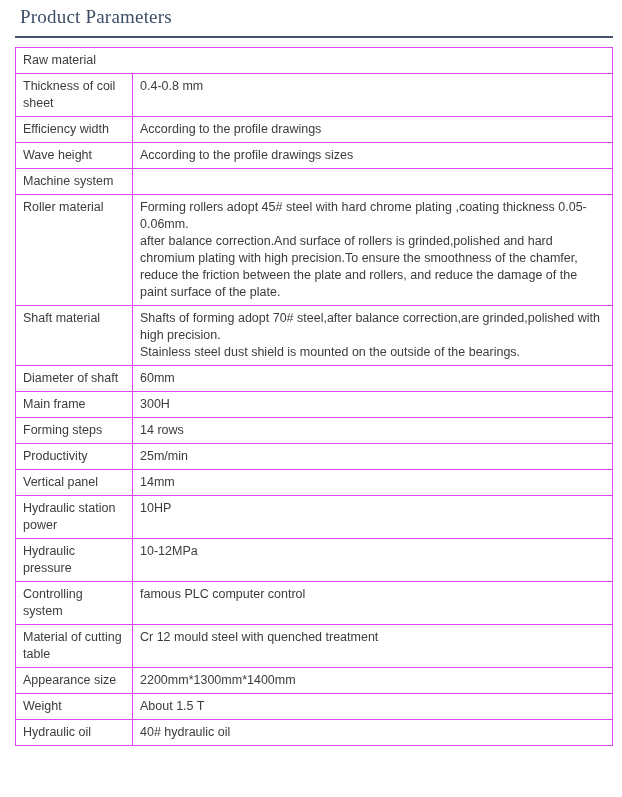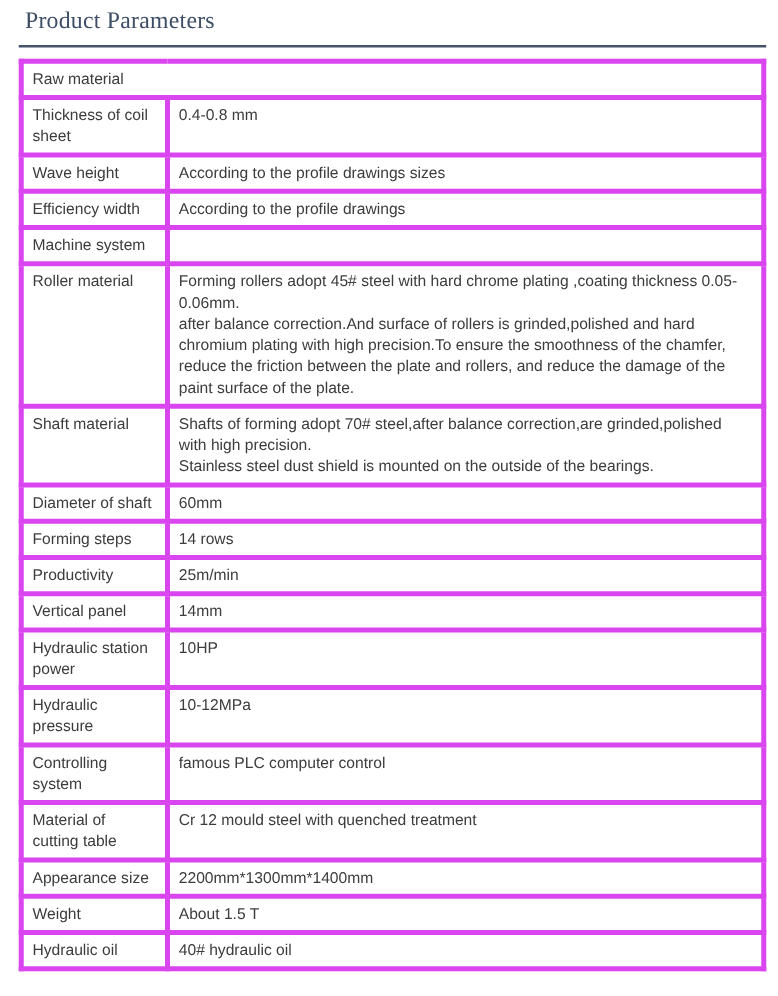--- a/index.html
+++ b/index.html
@@ -39,21 +39,21 @@
   table.params {
     width: 598px;
     border-collapse: collapse;
     table-layout: fixed;
     font-size: 12.5px;
     line-height: 17px;
     color: #3c3c3c;
   }
   table.params col.c-label { width: 117px; }
   table.params td {
-    border: 4px solid #d946ef;
+    border: 1px solid #d946ef;
     vertical-align: top;
     padding: 4px 10px 4px 7px;
     word-wrap: break-word;
   }
   td.label-cell {
     padding: 4px 4px 4px 7px;
   }
   td.value-cell {
     padding: 4px 10px 4px 10px;
     white-space: pre-line;
@@ -73,44 +73,48 @@
       </colgroup>
       <tbody>
           <tr>
             <td class="label-cell" colspan="2">Raw material</td>
           </tr>
           <tr>
             <td class="label-cell">Thickness of coil sheet</td>
             <td class="value-cell">0.4-0.8 mm</td>
           </tr>
           <tr>
+            <td class="label-cell">Efficiency width</td>
+            <td class="value-cell">According to the profile drawings</td>
+          </tr>
+          <tr>
             <td class="label-cell">Wave height</td>
             <td class="value-cell">According to the profile drawings sizes</td>
-          </tr>
-          <tr>
-            <td class="label-cell">Efficiency width</td>
-            <td class="value-cell">According to the profile drawings</td>
           </tr>
           <tr>
             <td class="label-cell">Machine system</td>
             <td class="value-cell"></td>
           </tr>
           <tr>
             <td class="label-cell">Roller material</td>
             <td class="value-cell"> Forming rollers adopt 45# steel with hard chrome plating ,coating thickness 0.05-0.06mm.
 after balance correction.And surface of rollers is grinded,polished and hard chromium plating with high precision.To ensure the smoothness of the chamfer, reduce the friction between the plate and rollers, and reduce the damage of the paint surface of the plate.</td>
           </tr>
           <tr>
             <td class="label-cell">Shaft material</td>
             <td class="value-cell">Shafts of forming adopt 70# steel,after balance correction,are grinded,polished with high precision.
 Stainless steel dust shield is mounted on the outside of the bearings.</td>
           </tr>
           <tr>
             <td class="label-cell">Diameter of shaft</td>
             <td class="value-cell">60mm</td>
+          </tr>
+          <tr>
+            <td class="label-cell">Main frame</td>
+            <td class="value-cell">300H</td>
           </tr>
           <tr>
             <td class="label-cell">Forming steps</td>
             <td class="value-cell">14 rows</td>
           </tr>
           <tr>
             <td class="label-cell">Productivity</td>
             <td class="value-cell">25m/min</td>
           </tr>
           <tr>

